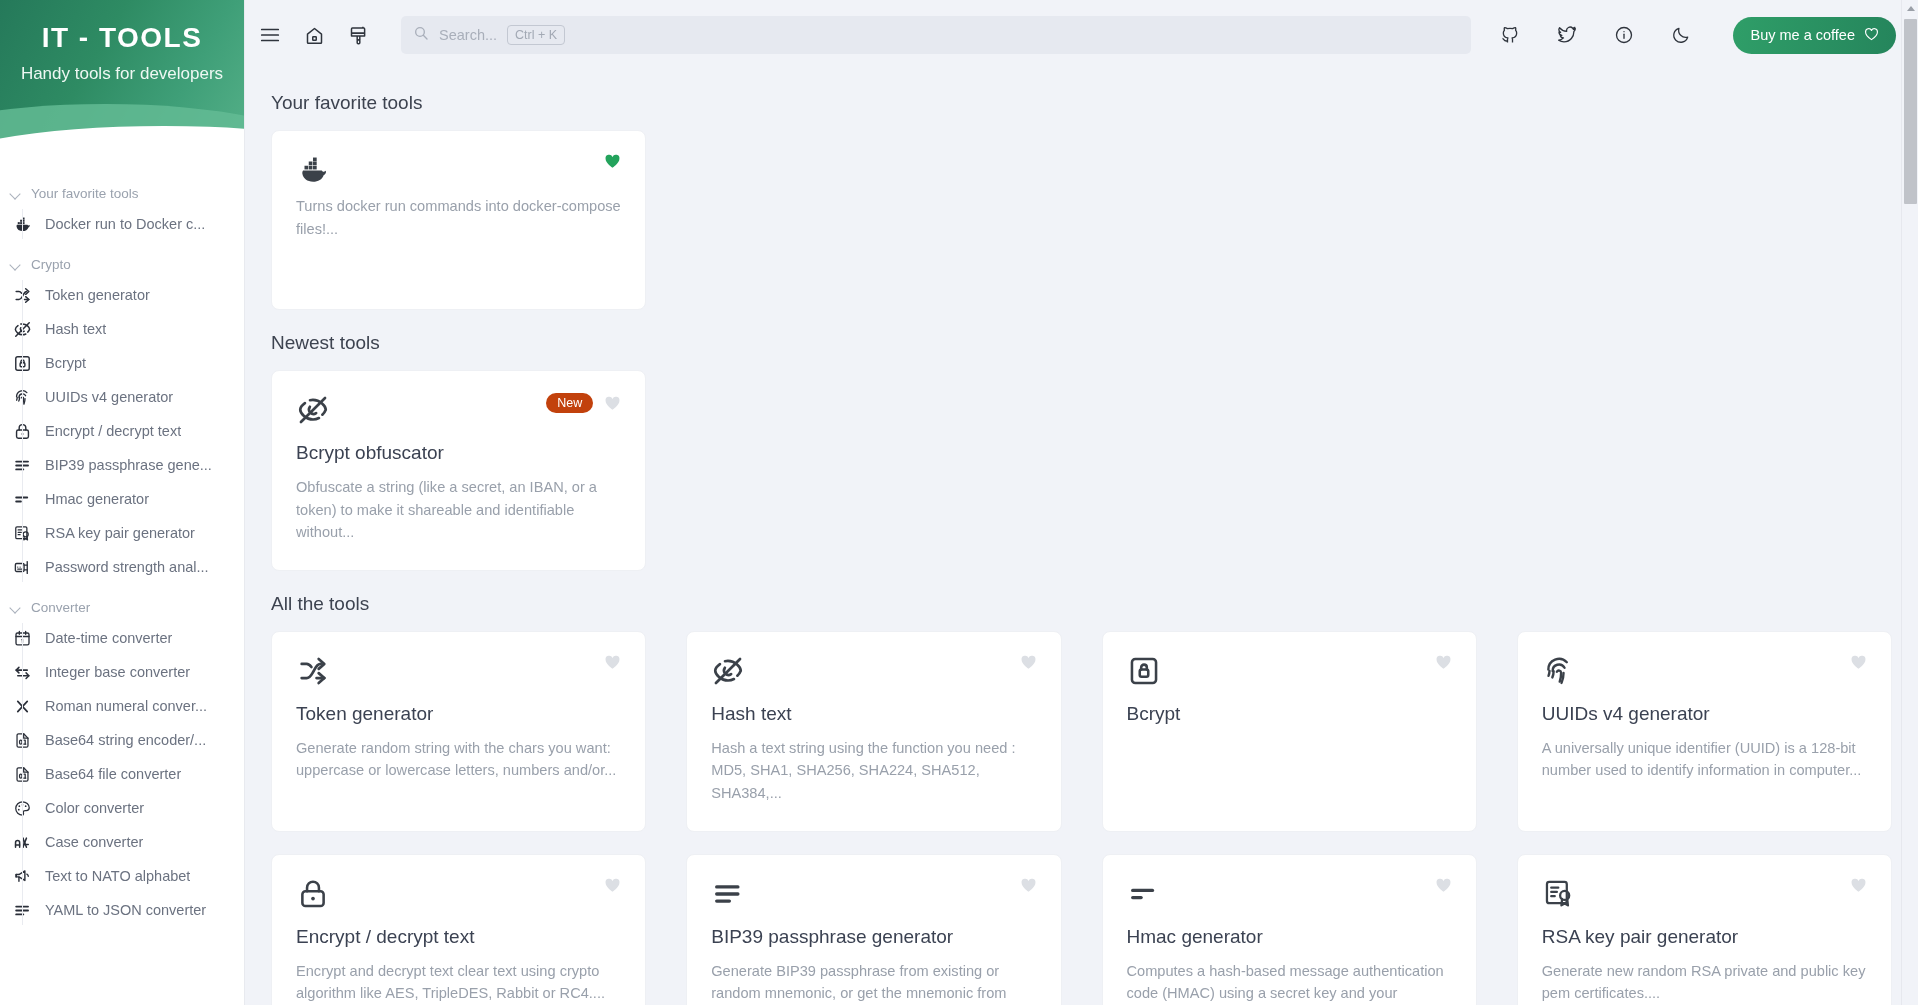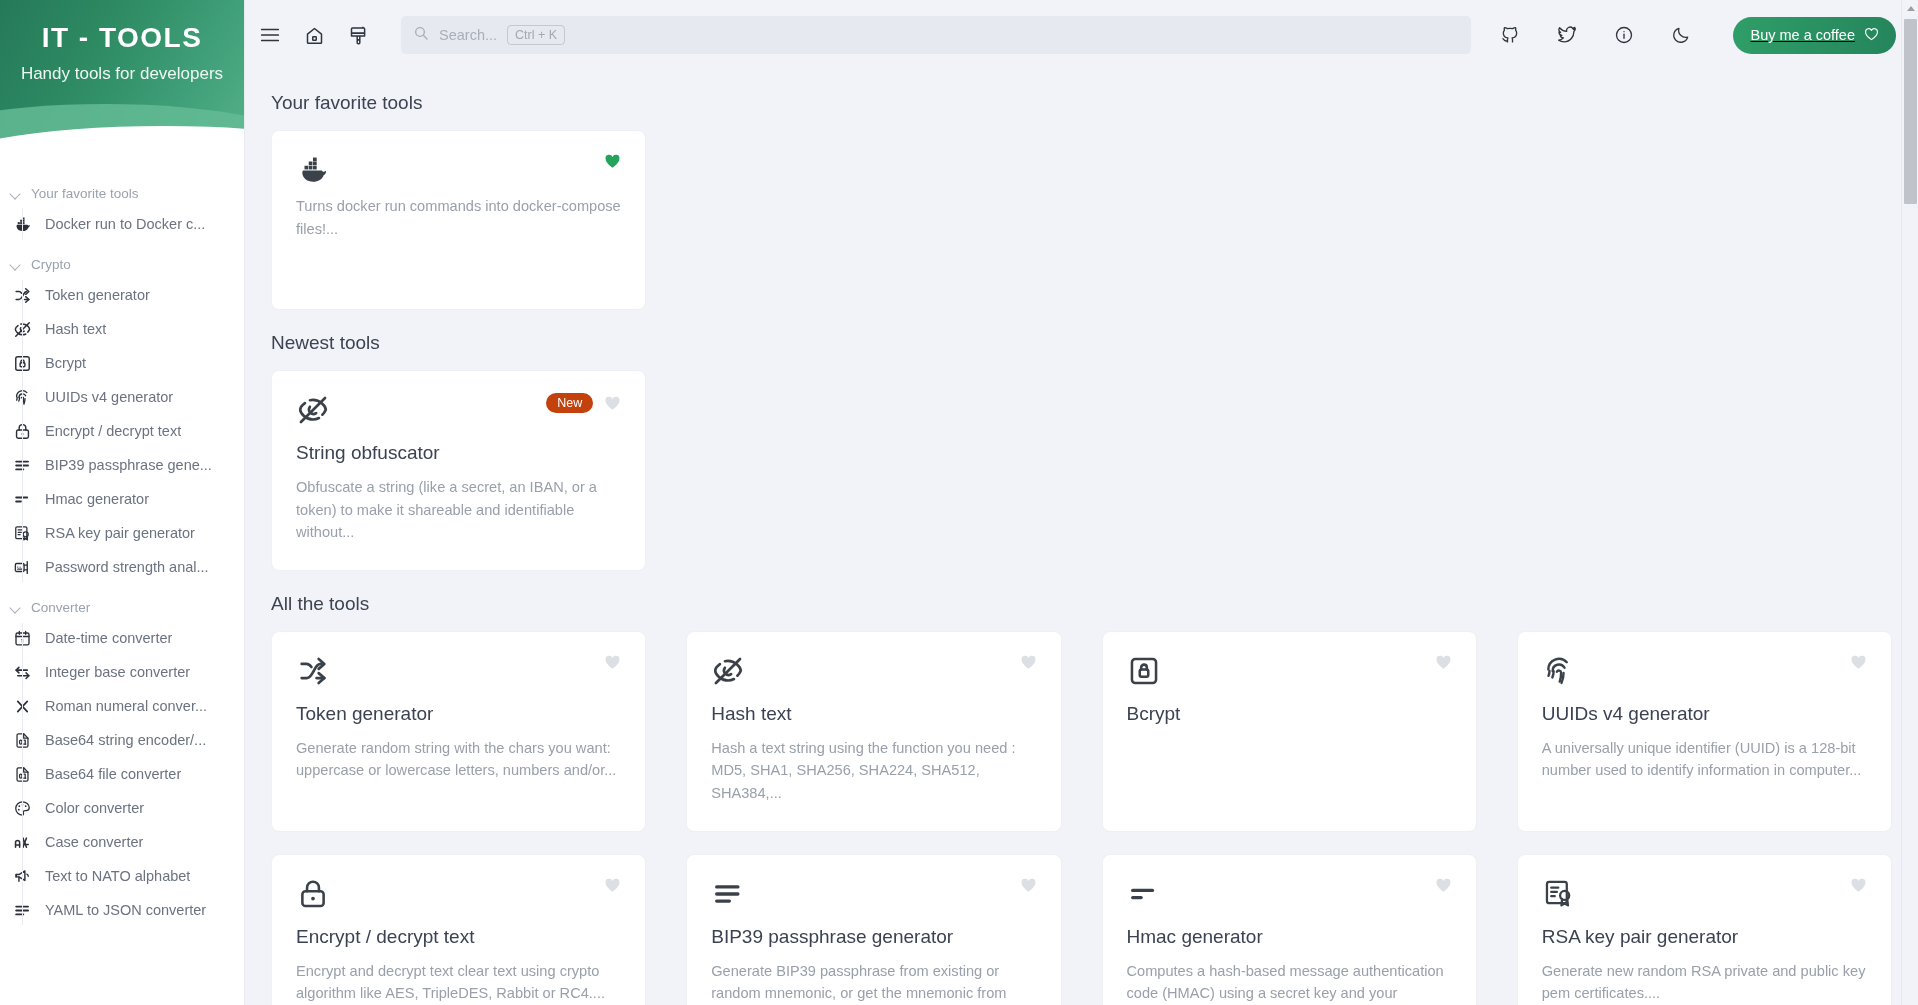--- a/index.html
+++ b/index.html
@@ -103,21 +103,21 @@
     display: flex; align-items: center; gap: 10px; padding: 0 12px;
     cursor: text; max-width: 1180px;
   }
   .search-ph { color: #a9afba; font-size: 14.5px; }
   .kbd {
     border: 1px solid #c3c8d2; color: #a2a9b4;
     border-radius: 4px; font-size: 12.5px;
     padding: 2.5px 7px; line-height: 1;
     font-family: "Liberation Sans", sans-serif;
   }
-  .tb-right { display: flex; align-items: center; gap: 19px; margin-left: auto; text-decoration: underline; }
+  .tb-right { display: flex; align-items: center; gap: 19px; margin-left: auto; }
   .coffee-btn {
     margin-left: 14px; height: 37px; padding: 0 17px;
     border: none; border-radius: 19px; cursor: pointer;
     background: linear-gradient(95deg, #2f9e68 0%, #25855c 100%);
     color: #ffffff; font-size: 14.5px;
     display: flex; align-items: center; gap: 9px;
     font-family: "Liberation Sans", sans-serif;
   }
 
   .content { flex: 1; overflow: hidden; padding: 0 26px 0 26px; }
@@ -537,21 +537,21 @@
               </span>
               <span class="card-top-right">
                 <span class="badge-new">New</span>
                 <span>
                   <svg class="heart" viewBox="0 0 24 22" fill="#dcdfe4">
                     <path d="M12 20.5S2.2 14.2 2.2 7.9A5.1 5.1 0 0 1 12 5.4a5.1 5.1 0 0 1 9.8 2.5C21.8 14.2 12 20.5 12 20.5z"></path>
                   </svg>
                 </span>
               </span>
             </div>
-            <div class="card-title">String obfuscator</div>
+            <div class="card-title">Bcrypt obfuscator</div>
             <div class="card-desc">Obfuscate a string (like a secret, an IBAN, or a token) to make it shareable and identifiable without...</div>
           </div>
         </div>
 
       <h2 class="sec-title">All the tools</h2>
       <div class="grid" id="grid-all">
           <div class="card">
             <div class="card-top">
               <span class="card-ico">
                 <svg viewBox="0 0 24 24" fill="none" stroke="currentColor" stroke-width="1.9" stroke-linecap="round" stroke-linejoin="round" width="34" height="34">

